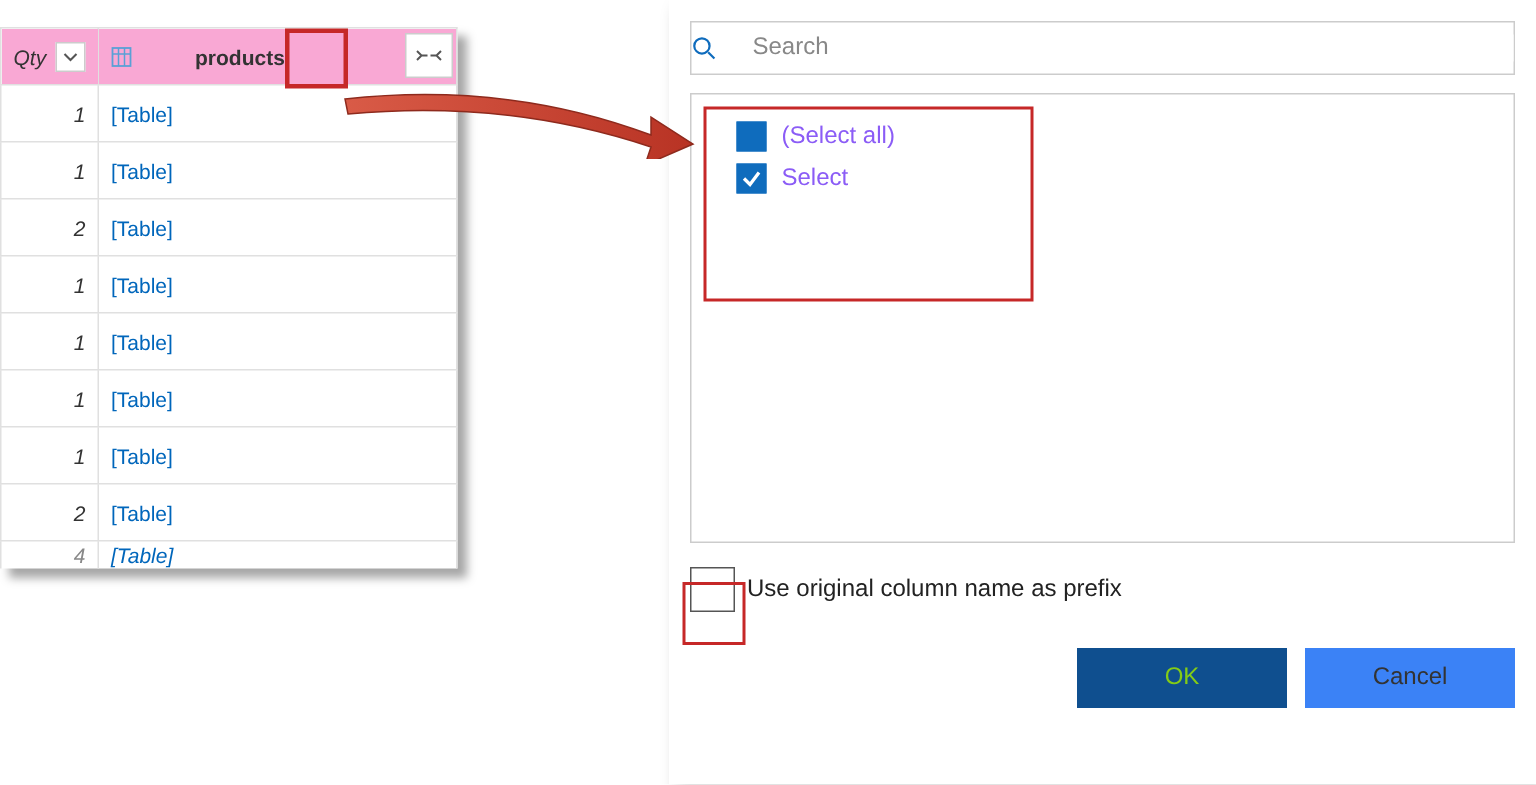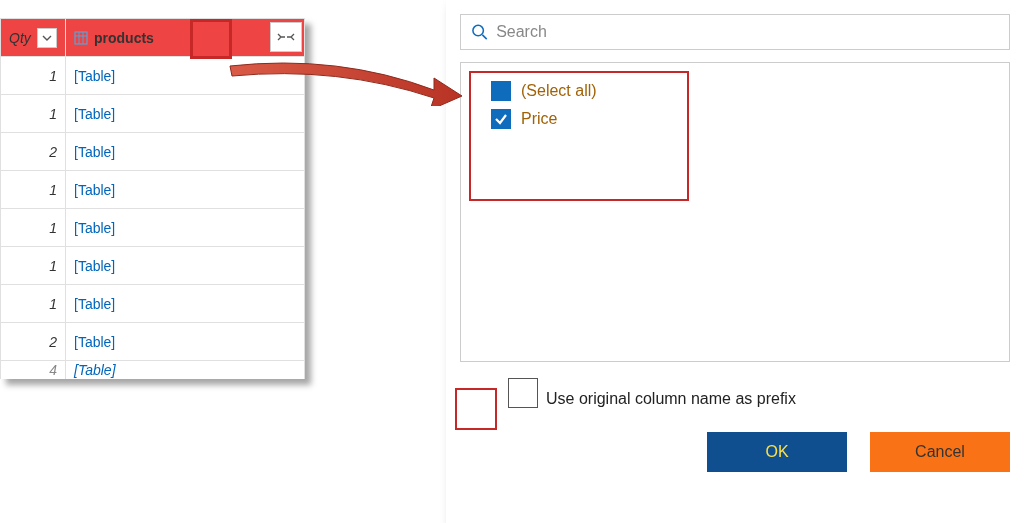--- a/index.html
+++ b/index.html
@@ -24,21 +24,21 @@
     .tbl {
       width: 100%;
       border-collapse: collapse;
     }
     .tbl th, .tbl td {
       border: 1px solid #e0e0e0;
       padding: 6px 8px;
       height: 38px;
     }
     .tbl th {
-      background: #ef4444;
+      background: #f9a8d4;
       font-weight: 400;
       text-align: left;
       color: #333;
       position: relative;
     }
     .col-qty { width: 65px; text-align: right; font-style: italic; color: #333; }
     .col-prod { color: #0066bb; margin-top: 41px; }
     .hdr-inner {
       display: flex;
       align-items: center;
@@ -104,23 +104,23 @@
       top: 0;
       width: 578px;
       height: 523px;
       background: #fff;
       box-shadow: 6px 6px 10px rgba(0,0,0,0.35);
       padding: 14px;
     }
     .search-box {
       display: flex;
       align-items: center;
-      gap: 8px;
+      gap: 24px;
       border: 1px solid #ccc;
-      padding: 8px 10px;
+      padding: 8px 0;
     }
     .search-box input {
       border: none;
       outline: none;
       font-size: 16px;
       color: #333;
       width: 100%;
     }
     .search-box input::placeholder { color: #888; }
 
@@ -133,21 +133,21 @@
     }
     .col-list {
       list-style: none;
     }
     .col-list li {
       display: flex;
       align-items: center;
       gap: 10px;
       padding: 4px 16px;
       font-size: 16px;
-      color: #a16207;
+      color: #8b5cf6;
       cursor: pointer;
     }
     .cb {
       width: 20px; height: 20px;
       border: 1px solid #555;
       display: inline-flex; align-items:center; justify-content:center;
       background:#fff;
     }
     .cb.checked { background: #0f6cbd; border-color:#0f6cbd; }
     .cb.solid   { background: #0f6cbd; border-color:#0f6cbd; }
@@ -156,26 +156,25 @@
     .col-highlight {
       position: absolute;
       left: 8px; top: 8px;
       width: 220px; height: 130px;
       border: 2px solid #c62828;
       pointer-events: none;
     }
 
     .prefix-row {
       display: flex;
-      align-items: flex-end;
+      align-items: center;
       gap: 8px;
       margin-top: 16px;
       font-size: 16px;
       color: #222;
-      margin-left: 48px;
     }
     .prefix-cb {
       width: 30px; height: 30px;
       border: 1px solid #555;
       background:#fff;
     }
     .prefix-highlight {
       position: absolute;
       left: 9px;
       top: 388px;
@@ -191,22 +190,22 @@
       margin-top: 24px;
     }
     .btn {
       width: 140px;
       height: 40px;
       display: inline-flex; align-items: center; justify-content: center;
       font-size: 16px;
       cursor: pointer;
       border: none;
     }
-    .btn-primary { background: #0f4f8f; color: #fde047; }
-    .btn-secondary { background: #f97316; color: #333; margin-left: 11px; }
+    .btn-primary { background: #0f4f8f; color: #84cc16; }
+    .btn-secondary { background: #3b82f6; color: #333; }
   </style>
 </head>
 <body>
 
 <div class="table-panel">
   <table class="tbl">
     <thead>
       <tr>
         <th class="col-qty">
           <div class="hdr-inner">
@@ -221,21 +220,21 @@
         <th style="position:relative;">
           <div class="hdr-inner">
             <span class="hdr-icon">
               <svg width="14" height="14" viewBox="0 0 14 14">
                   <rect x="1" y="1" width="12" height="12" fill="none" stroke="#5aa0d6" stroke-width="1.2"></rect>
                   <line x1="1" y1="5" x2="13" y2="5" stroke="#5aa0d6" stroke-width="1"></line>
                   <line x1="5" y1="1" x2="5" y2="13" stroke="#5aa0d6" stroke-width="1"></line>
                   <line x1="9" y1="1" x2="9" y2="13" stroke="#5aa0d6" stroke-width="1"></line>
                 </svg>
             </span>
-            <span style="font-weight:600;">products</span>
+            <span style="font-weight:600;margin-left:36px;">products</span>
           </div>
           <span class="expand-btn">
             <svg width="18" height="14" viewBox="0 0 18 14">
               <path d="M4 7 L1 4 M4 7 L1 10 M4 7 L8 7" stroke="#555" stroke-width="1.3" fill="none"></path>
               <path d="M14 7 L17 4 M14 7 L17 10 M14 7 L10 7" stroke="#555" stroke-width="1.3" fill="none"></path>
             </svg>
           </span>
         </th>
       </tr>
     </thead>
@@ -305,21 +304,21 @@
       <li>
         <span class="cb solid"></span>
         <span>(Select all)</span>
       </li>
       <li>
         <span class="cb checked">
           <svg width="14" height="14" viewBox="0 0 14 14">
               <path d="M2 7 L6 11 L12 3" fill="none" stroke="#fff" stroke-width="2.2"></path>
             </svg>
         </span>
-        <span>Price</span>
+        <span>Select</span>
       </li>
     </ul>
     <div class="col-highlight"></div>
   </div>
 
   <div class="prefix-row">
     <span class="prefix-cb"></span>
     <span>Use original column name as prefix</span>
   </div>
   <div class="prefix-highlight"></div>

